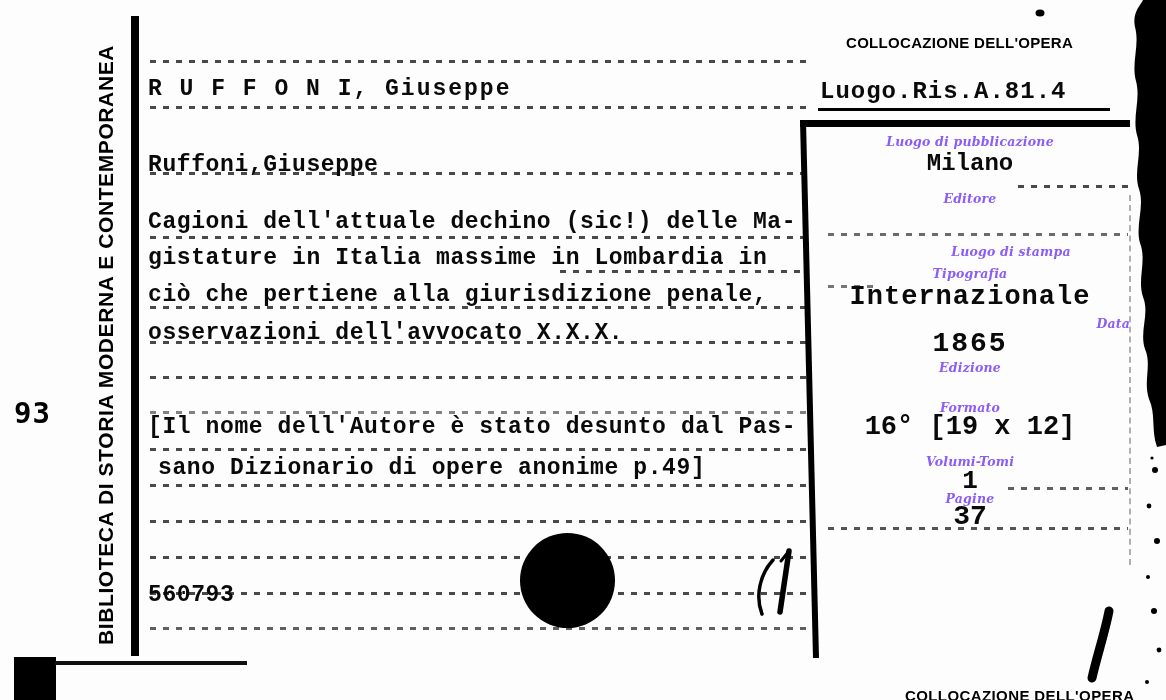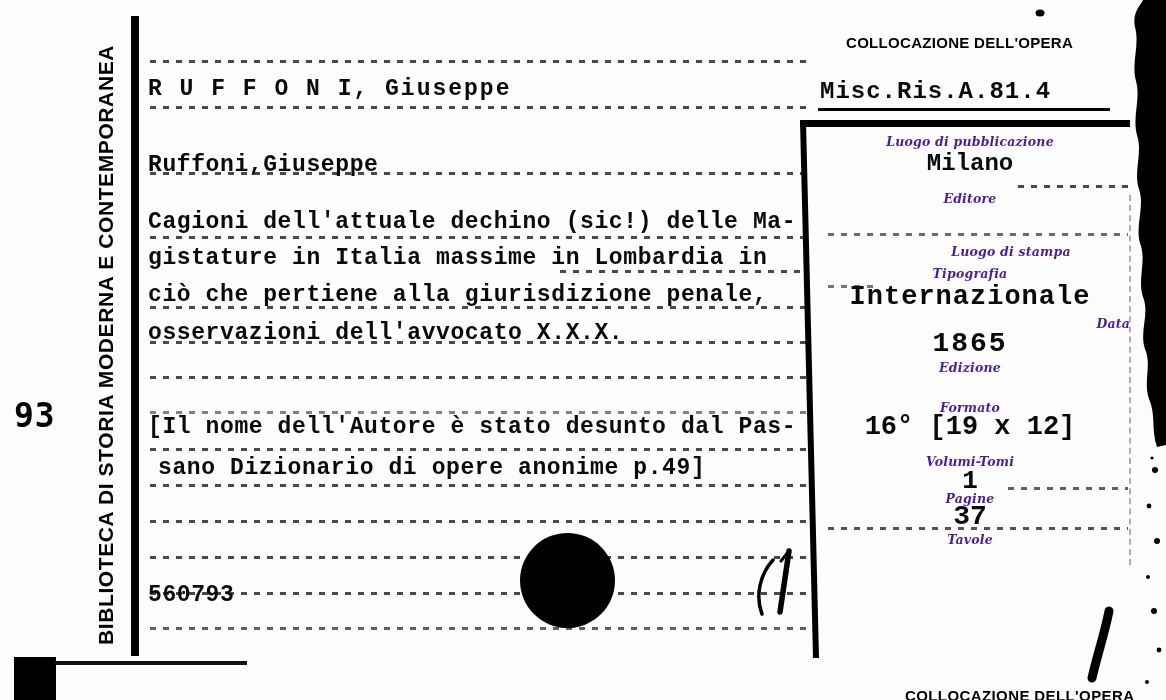--- a/index.html
+++ b/index.html
@@ -4,21 +4,21 @@
 <style>
   html,body{margin:0;padding:0;}
   .page{
     position:relative; width:1166px; height:700px;
     background:#fdfdfd; overflow:hidden;
     font-family:"Liberation Sans",sans-serif; color:#0b0b0b;
   }
   
   .page-number{
     position:absolute; left:14px; top:396px;
-    font-family:"DejaVu Sans Mono",monospace; font-weight:bold; font-size:33px;
+    font-family:"DejaVu Sans Mono",monospace; font-weight:bold; font-size:29px;
     letter-spacing:1px; color:#000;
   }
   
   .library-name{
     position:absolute; left:94px; top:645px;
     transform:rotate(-90deg); transform-origin:0 0;
     font-family:"Liberation Sans",sans-serif; font-weight:bold; font-size:21px;
     letter-spacing:0.6px; white-space:nowrap; color:#000;
   }
   .left-rule{
@@ -69,21 +69,21 @@
     position:absolute; left:800px; top:120px; width:330px; height:7px; background:#000;
   }
   .box-right{
     position:absolute; left:1129px; top:195px; height:370px; width:0;
     border-left:2px dashed rgba(0,0,0,.3);
   }
   
   .f-label{
     position:absolute; left:810px; width:320px; text-align:center;
     font-family:"DejaVu Serif",serif; font-style:italic; font-weight:bold;
-    font-size:12.5px; color:#4c1d95; letter-spacing:0.2px;
+    font-size:12.5px; color:#8b5cf6; letter-spacing:0.2px;
   }
   .f-value{
     position:absolute; left:810px; width:320px; text-align:center;
     font-family:"Liberation Mono",monospace; font-weight:bold; color:#0a0a0a;
   }
   .fl1{top:134px;} .fv1{top:150px; font-size:24px;}
   .fl2{top:191px;}
   .fl3{top:244px;padding-left:41px;}
   .fl4{top:266px;} .fv4{top:282px; font-size:27px; letter-spacing:1px;}
   .fl5{top:316px;text-align:right;} .fv5{top:328px; font-size:28px; letter-spacing:2px;}
@@ -142,42 +142,41 @@
   <div class="typed heading">R U F F O N I, Giuseppe</div>
   <div class="typed bl1">Cagioni dell'attuale dechino (sic!) delle Ma-</div>
   <div class="typed bl2">gistature in Italia massime in Lombardia in</div>
   <div class="typed bl3">ciò che pertiene alla giurisdizione penale,</div>
   <div class="typed bl4">osservazioni dell'avvocato X.X.X.</div>
   <div class="typed nl0">[Il nome dell'Autore è stato desunto dal Pas-</div>
   <div class="typed nl1">sano Dizionario di opere anonime p.49]</div>
   <div class="typed inventory">560793</div>
 
   <div class="colloc-label">COLLOCAZIONE DELL'OPERA</div>
-  <div class="colloc-value">Misc.Ris.A.81.4</div>
+  <div class="colloc-value">Luogo.Ris.A.81.4</div>
   <div class="colloc-underline"></div>
 
   <div class="box-top"></div>
   <div class="box-right"></div>
 
   <div class="f-label fl1">Luogo di pubblicazione</div>
   <div class="f-value fv1">Milano</div>
   <div class="f-label fl2">Editore</div>
   <div class="f-label fl3">Luogo di stampa</div>
   <div class="f-label fl4">Tipografia</div>
   <div class="f-value fv4">Internazionale</div>
   <div class="f-label fl5">Data</div>
   <div class="f-value fv5">1865</div>
   <div class="f-label fl6">Edizione</div>
   <div class="f-label fl7">Formato</div>
   <div class="f-value fv7">16° [19 x 12]</div>
   <div class="f-label fl8">Volumi-Tomi</div>
   <div class="f-value fv8">1</div>
   <div class="f-label fl9">Pagine</div>
   <div class="f-value fv9">37</div>
-  <div class="f-label fl10">Tavole</div>
 
   <div class="punch"></div>
 
   <div class="bottom-square"></div>
   <div class="bottom-line"></div>
   <div class="next-card-label">COLLOCAZIONE DELL'OPERA</div>
 
   <svg class="overlay" width="1166" height="700" viewBox="0 0 1166 700">
 
     <line x1="803" y1="121" x2="816" y2="658" stroke="#000" stroke-width="6"></line>

